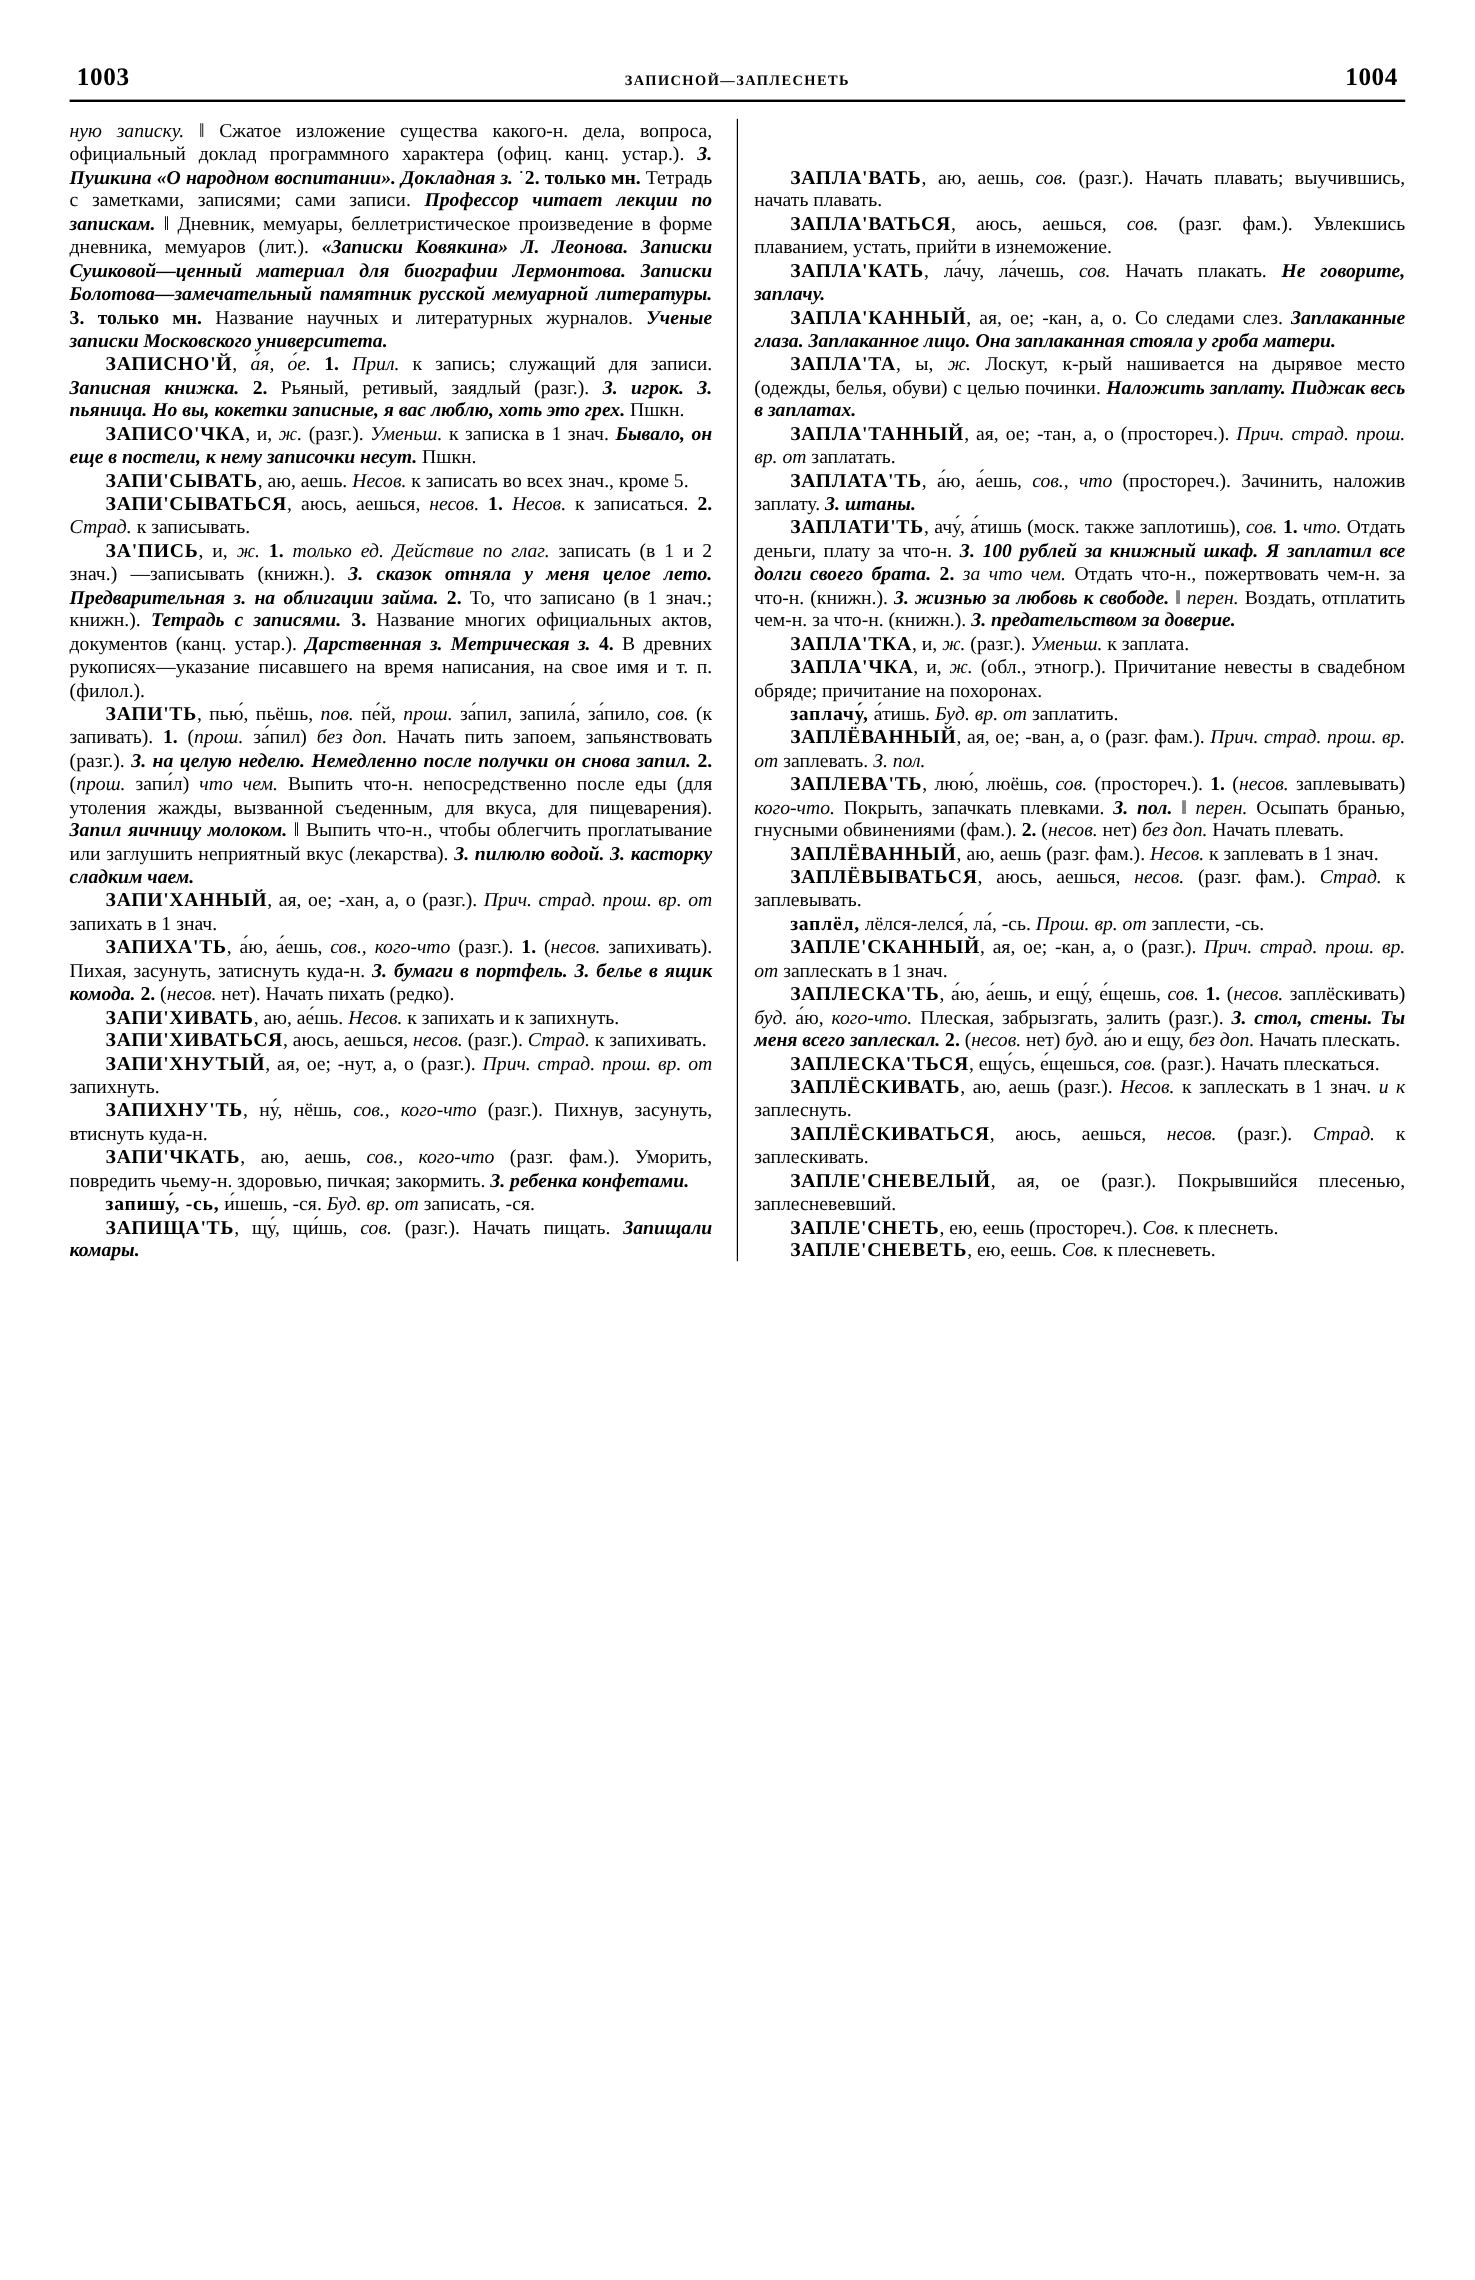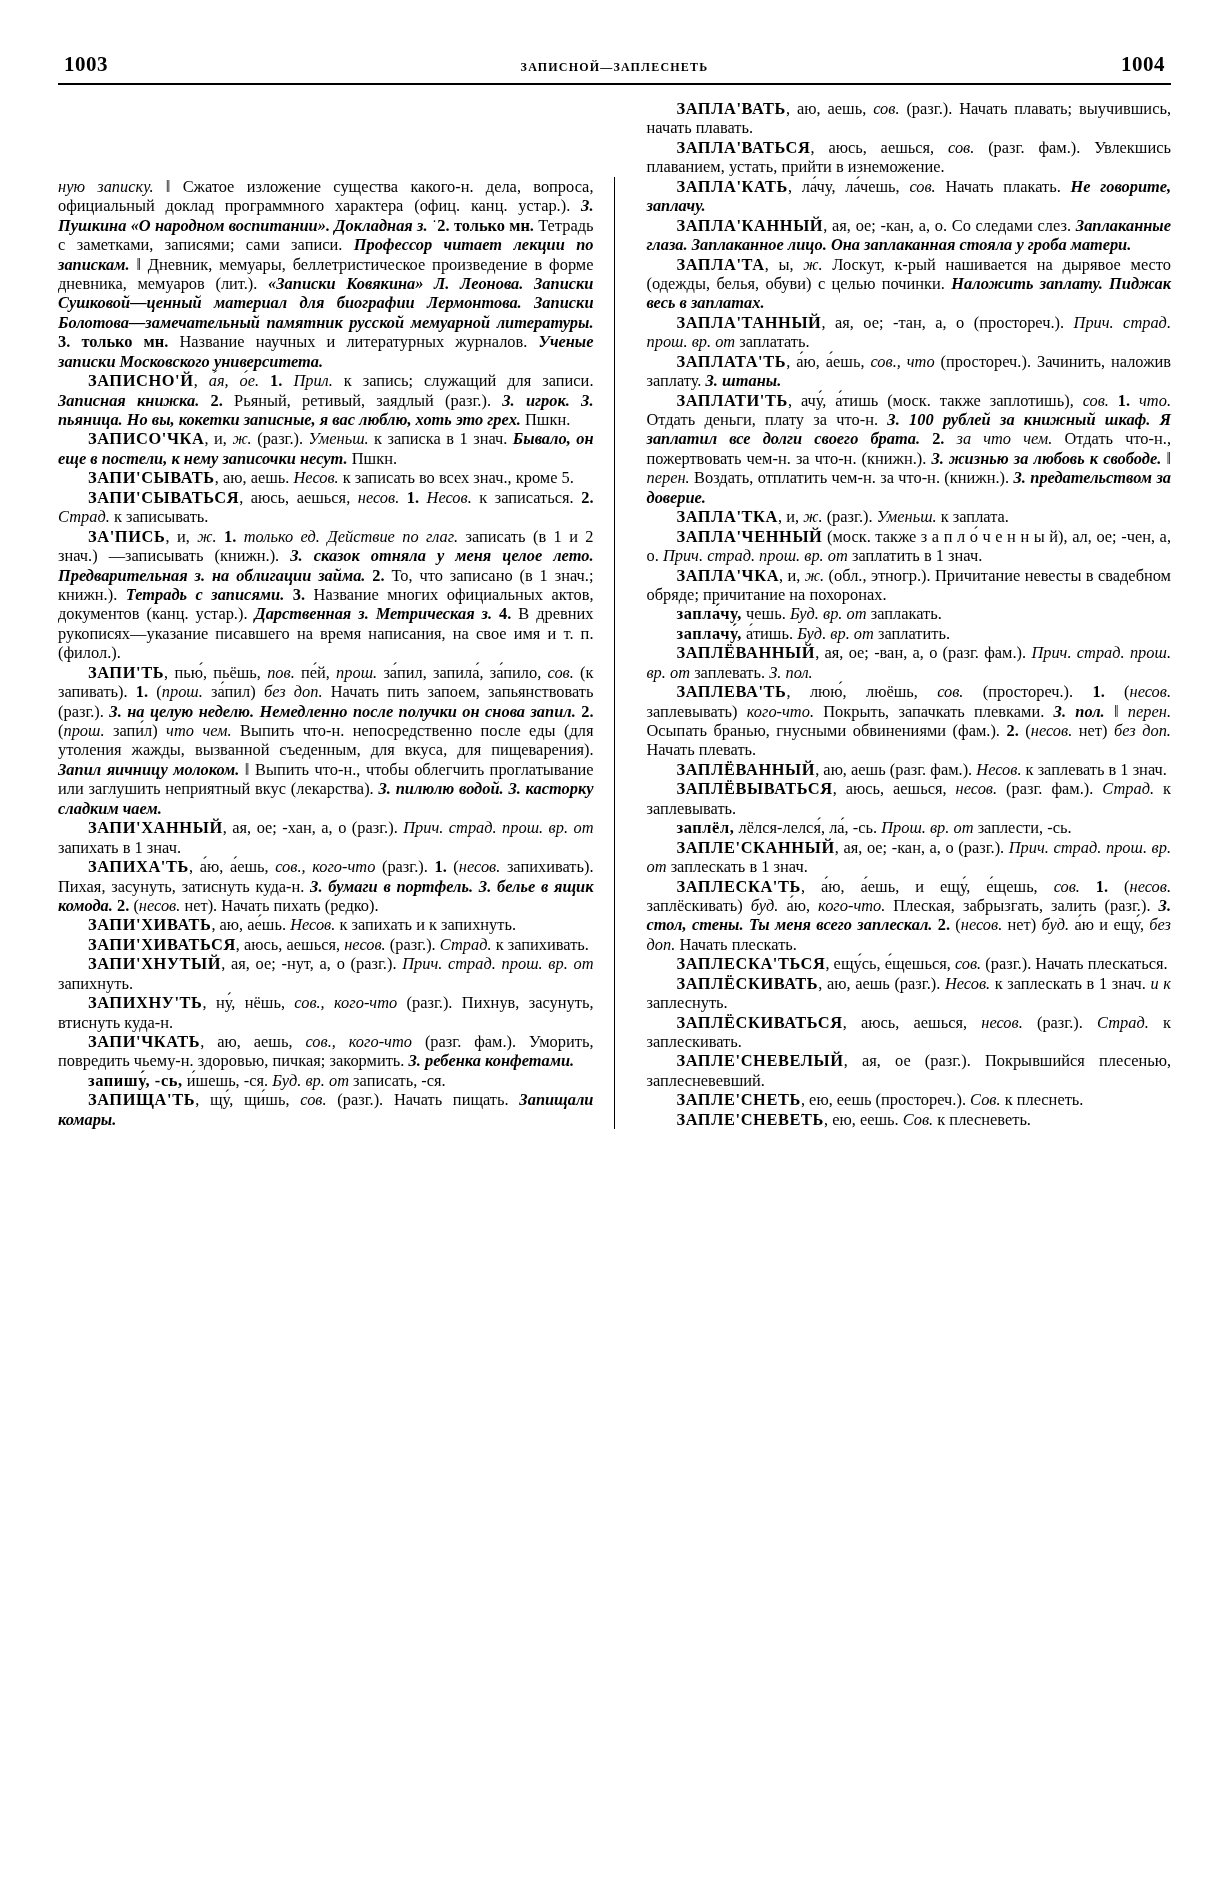--- a/index.html
+++ b/index.html
@@ -55,21 +55,21 @@
     line-height: 1.185;
     text-align: justify;
     text-justify: inter-word;
     hyphens: manual;
   }
   .col-left {
     padding-right: 20px;
     border-right: 1.5px solid #000;
   }
   .col-right {
-    padding-left: 32px;
+    padding-left: 14px;
   }
   p.entry {
     margin: 0;
     text-indent: 30px;
   }
   p.cont {
     margin: 0;
     text-indent: 0;
   }
   .hw {
@@ -121,23 +121,21 @@
     <div class="col col-right">
         <p class="entry"><span class="hw">ЗАПЛА'ВАТЬ</span>, аю, аешь, <span class="it">сов.</span> (разг.). Начать плавать; выучившись, начать плавать.</p>
         <p class="entry"><span class="hw">ЗАПЛА'ВАТЬСЯ</span>, аюсь, аешься, <span class="it">сов.</span> (разг. фам.). Увлекшись плаванием, устать, прийти в изнеможение.</p>
         <p class="entry"><span class="hw">ЗАПЛА'КАТЬ</span>, ла́чу, ла́чешь, <span class="it">сов.</span> Начать плакать. <span class="bi">Не говорите, заплачу.</span></p>
         <p class="entry"><span class="hw">ЗАПЛА'КАННЫЙ</span>, ая, ое; -кан, а, о. Со следами слез. <span class="bi">Заплаканные глаза. Заплаканное лицо. Она заплаканная стояла у гроба матери.</span></p>
         <p class="entry"><span class="hw">ЗАПЛА'ТА</span>, ы, <span class="it">ж.</span> Лоскут, к-рый нашивается на дырявое место (одежды, белья, обуви) с целью починки. <span class="bi">Наложить заплату. Пиджак весь в заплатах.</span></p>
         <p class="entry"><span class="hw">ЗАПЛА'ТАННЫЙ</span>, ая, ое; -тан, а, о (простореч.). <span class="it">Прич. страд. прош. вр. от</span> заплатать.</p>
         <p class="entry"><span class="hw">ЗАПЛАТА'ТЬ</span>, а́ю, а́ешь, <span class="it">сов., что</span> (простореч.). Зачинить, наложив заплату. <span class="bi">З. штаны.</span></p>
         <p class="entry"><span class="hw">ЗАПЛАТИ'ТЬ</span>, ачу́, а́тишь (моск. также заплотишь), <span class="it">сов.</span> <span class="sm">1.</span> <span class="it">что.</span> Отдать деньги, плату за что-н. <span class="bi">З. 100 рублей за книжный шкаф. Я заплатил все долги своего брата.</span> <span class="sm">2.</span> <span class="it">за что чем.</span> Отдать что-н., пожертвовать чем-н. за что-н. (книжн.). <span class="bi">З. жизнью за любовь к свободе.</span> ‖ <span class="it">перен.</span> Воздать, отплатить чем-н. за что-н. (книжн.). <span class="bi">З. предательством за доверие.</span></p>
         <p class="entry"><span class="hw">ЗАПЛА'ТКА</span>, и, <span class="it">ж.</span> (разг.). <span class="it">Уменьш.</span> к заплата.</p>
-        <p class="entry"><span class="hw">ЗАПЛА'ЧЕННЫЙ</span> (моск. также з а п л о́ ч е н н ы й), ал, ое; -чен, а, о. <span class="it">Прич. страд. прош. вр. от</span> заплатить в 1 знач.</p>
         <p class="entry"><span class="hw">ЗАПЛА'ЧКА</span>, и, <span class="it">ж.</span> (обл., этногр.). Причитание невесты в свадебном обряде; причитание на похоронах.</p>
-        <p class="entry"><span class="hw">запла́чу,</span> чешь. <span class="it">Буд. вр. от</span> заплакать.</p>
         <p class="entry"><span class="hw">заплачу́,</span> а́тишь. <span class="it">Буд. вр. от</span> заплатить.</p>
         <p class="entry"><span class="hw">ЗАПЛЁВАННЫЙ</span>, ая, ое; -ван, а, о (разг. фам.). <span class="it">Прич. страд. прош. вр. от</span> заплевать. <span class="it">З. пол.</span></p>
         <p class="entry"><span class="hw">ЗАПЛЕВА'ТЬ</span>, люю́, люёшь, <span class="it">сов.</span> (простореч.). <span class="sm">1.</span> (<span class="it">несов.</span> заплевывать) <span class="it">кого-что.</span> Покрыть, запачкать плевками. <span class="bi">З. пол.</span> ‖ <span class="it">перен.</span> Осыпать бранью, гнусными обвинениями (фам.). <span class="sm">2.</span> (<span class="it">несов.</span> нет) <span class="it">без доп.</span> Начать плевать.</p>
         <p class="entry"><span class="hw">ЗАПЛЁВАННЫЙ</span>, аю, аешь (разг. фам.). <span class="it">Несов.</span> к заплевать в 1 знач.</p>
         <p class="entry"><span class="hw">ЗАПЛЁВЫВАТЬСЯ</span>, аюсь, аешься, <span class="it">несов.</span> (разг. фам.). <span class="it">Страд.</span> к заплевывать.</p>
         <p class="entry"><span class="hw">заплёл,</span> лёлся-лелся́, ла́, -сь. <span class="it">Прош. вр. от</span> заплести, -сь.</p>
         <p class="entry"><span class="hw">ЗАПЛЕ'СКАННЫЙ</span>, ая, ое; -кан, а, о (разг.). <span class="it">Прич. страд. прош. вр. от</span> заплескать в 1 знач.</p>
         <p class="entry"><span class="hw">ЗАПЛЕСКА'ТЬ</span>, а́ю, а́ешь, и ещу́, е́щешь, <span class="it">сов.</span> <span class="sm">1.</span> (<span class="it">несов.</span> заплёскивать) <span class="it">буд.</span> а́ю, <span class="it">кого-что.</span> Плеская, забрызгать, залить (разг.). <span class="bi">З. стол, стены. Ты меня всего заплескал.</span> <span class="sm">2.</span> (<span class="it">несов.</span> нет) <span class="it">буд.</span> а́ю и ещу́, <span class="it">без доп.</span> Начать плескать.</p>
         <p class="entry"><span class="hw">ЗАПЛЕСКА'ТЬСЯ</span>, ещу́сь, е́щешься, <span class="it">сов.</span> (разг.). Начать плескаться.</p>
         <p class="entry"><span class="hw">ЗАПЛЁСКИВАТЬ</span>, аю, аешь (разг.). <span class="it">Несов.</span> к заплескать в 1 знач. <span class="it">и к</span> заплеснуть.</p>

